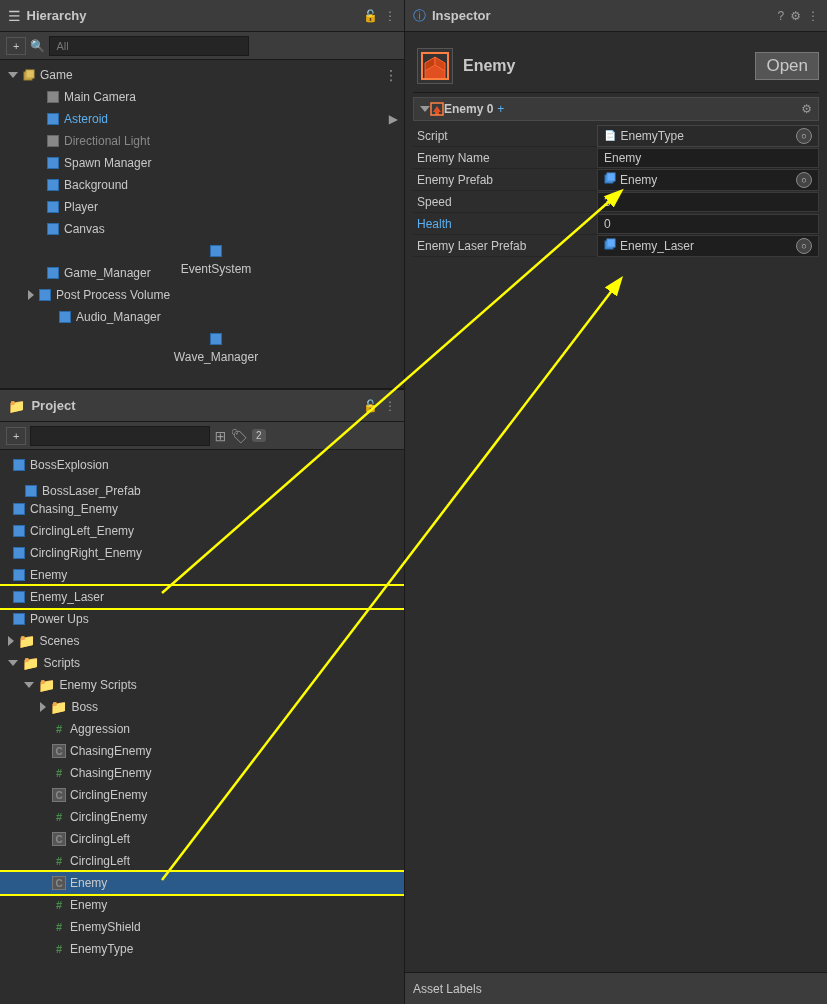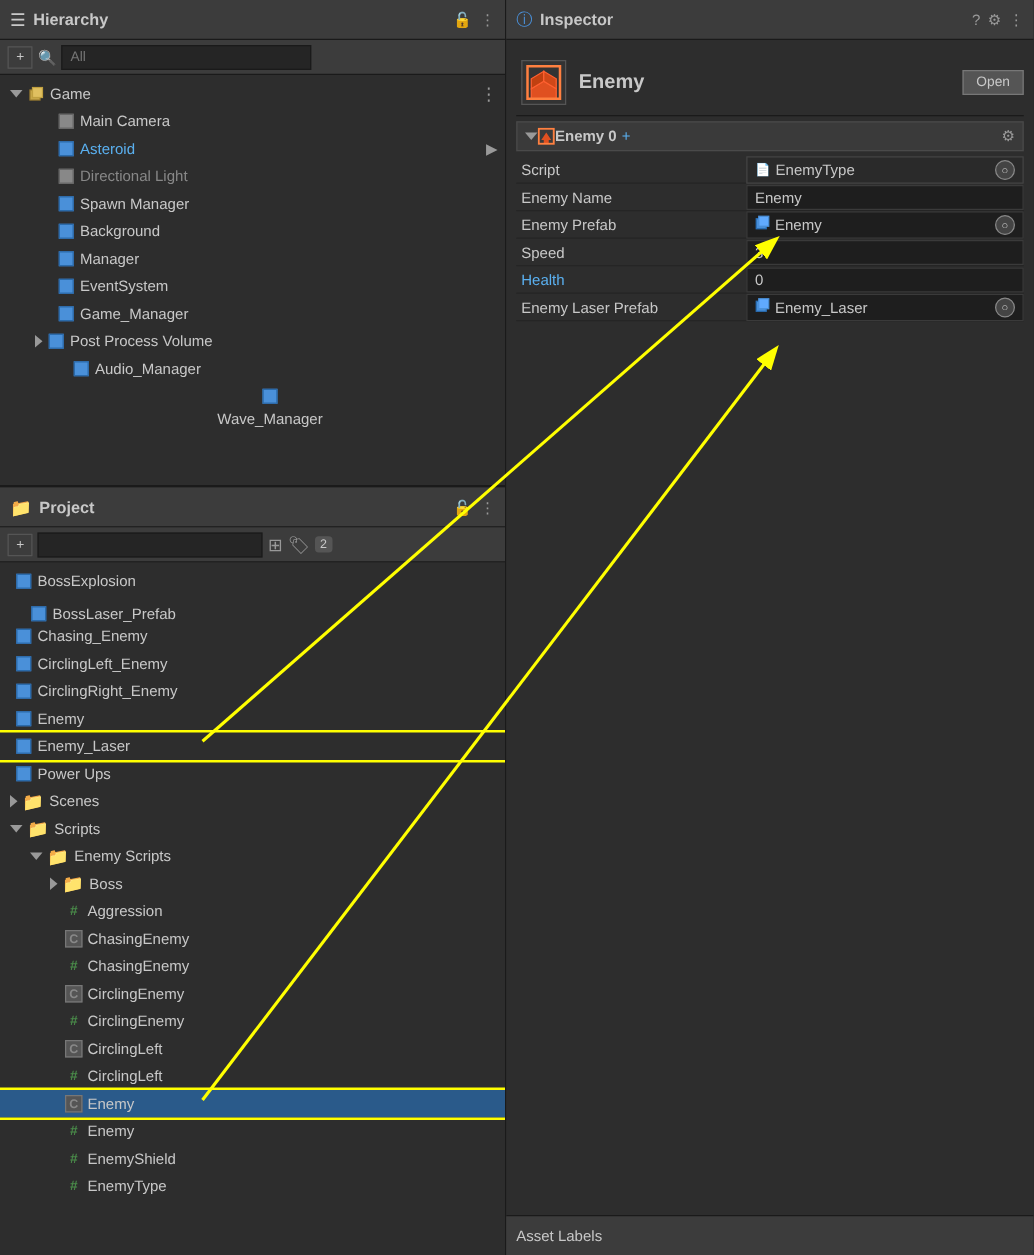--- a/index.html
+++ b/index.html
@@ -230,21 +230,21 @@
       font-size: 16px;
       color: #c8c8c8;
       font-weight: bold;
     }
 
     .open-btn {
       margin-left: auto;
       background: #555;
       border: 1px solid #777;
       color: #c8c8c8;
-      font-size: 11px;
+      font-size: 17px;
       padding: 3px 10px;
       cursor: pointer;
     }
 
     
     .inspector-row {
       display: flex;
       align-items: center;
       height: 22px;
       border-bottom: 1px solid #252525;
@@ -439,30 +439,37 @@
         </div>
 
         <div class="hier-item" style="padding-left:28px;">
           <span class="spacer"></span>
           <span class="cube-icon">
               <div class="cube-blue"></div>
             </span>
           <span>Background</span>
         </div>
 
-
         <div class="hier-item" style="padding-left:28px;">
           <span class="spacer"></span>
           <span class="cube-icon">
               <div class="cube-blue"></div>
             </span>
-          <span>Manager</span>
+          <span>Player</span>
         </div>
 
         <div class="hier-item" style="padding-left:28px;">
+          <span class="spacer"></span>
+          <span class="cube-icon">
+              <div class="cube-blue"></div>
+            </span>
+          <span>Canvas</span>
+        </div>
+
+        <div class="hier-item" style="padding-left:28px;flex-direction:column;">
           <span class="spacer"></span>
           <span class="cube-icon">
               <div class="cube-blue"></div>
             </span>
           <span>EventSystem</span>
         </div>
 
         <div class="hier-item" style="padding-left:28px;">
           <span class="spacer"></span>
           <span class="cube-icon">

